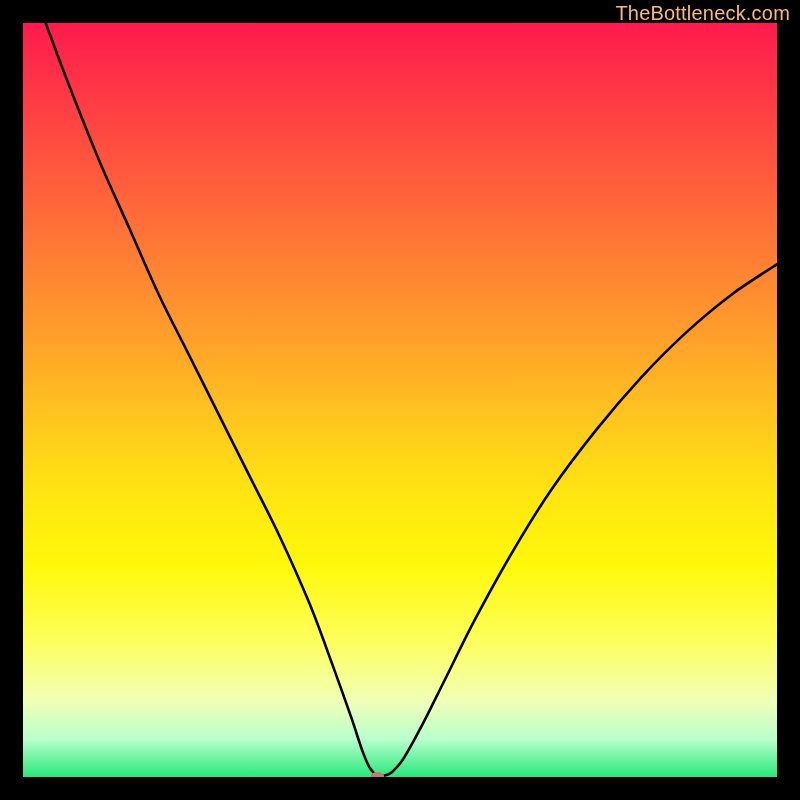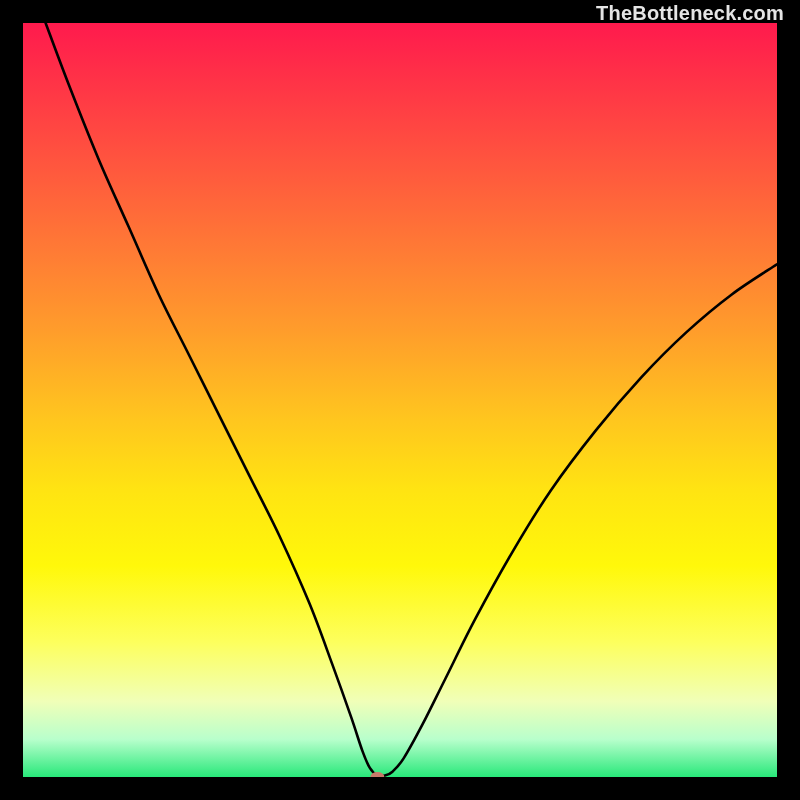--- a/index.html
+++ b/index.html
@@ -13,24 +13,24 @@
   }
   .frame {
     position: relative;
     width: 800px;
     height: 800px;
     background: #000;
   }
   .watermark {
     position: absolute;
     top: 2px;
-    right: 16px;
-    color: #e5e5e5;
+    right: 10px;
+    color: #fdba74;
     font-size: 20px;
-    font-weight: 700;
+    font-weight: 400;
     letter-spacing: 0.2px;
     z-index: 5;
   }
   .plot-area {
     position: absolute;
     left: 23px;
     top: 23px;
     width: 754px;
     height: 754px;
     

